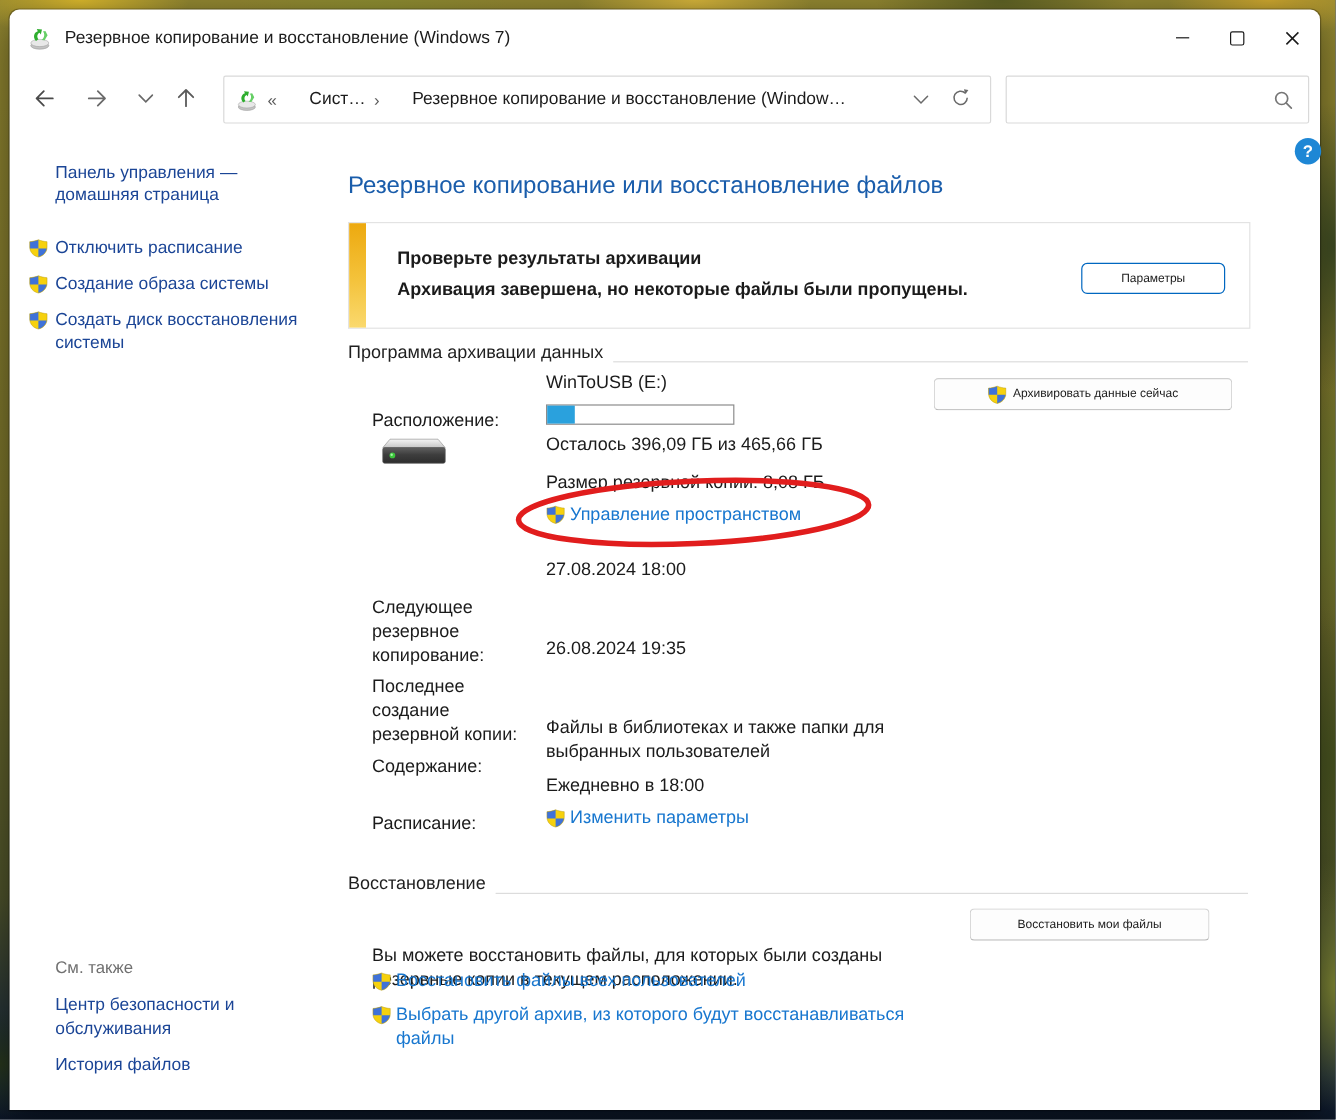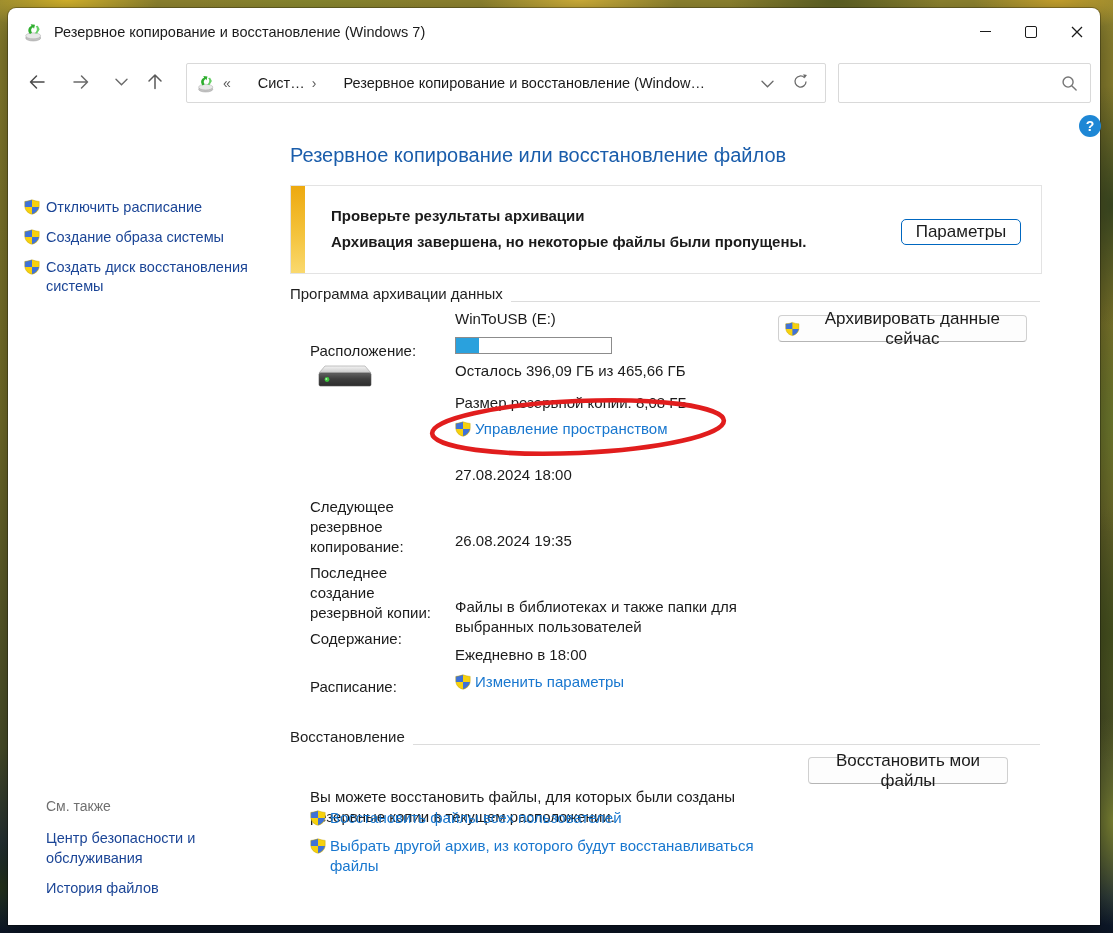--- a/index.html
+++ b/index.html
@@ -77,21 +77,21 @@
   .banner{
     position:absolute;left:282px;top:177px;width:750px;height:87px;
     border:1px solid #e3e3e3;background:#fff;
   }
   .banner .stripe{position:absolute;left:0;top:0;bottom:0;width:14px;
     background:linear-gradient(180deg,#eda90f 0%,#f4c33c 55%,#fad96e 100%);}
   .banner .btitle{position:absolute;left:40px;top:21px;font-size:15px;font-weight:bold;color:#1b1b1b;}
   .banner .bmsg{position:absolute;left:40px;top:47px;font-size:15px;color:#1b1b1b;font-weight:bold;}
   .btn{
     position:absolute;box-sizing:border-box;background:#fdfdfd;border:1px solid #d0d0d0;border-bottom-color:#b5b5b5;
-    border-radius:4px;font-size:17px;color:#1b1b1b;display:flex;align-items:center;justify-content:center;cursor:pointer;
+    border-radius:4px;font-size:10px;color:#1b1b1b;display:flex;align-items:center;justify-content:center;cursor:pointer;
   }
   .btn-accent{border:1.5px solid #0067c0;border-radius:5px;background:#fff;}
   .section-head{position:absolute;left:282px;width:750px;display:flex;align-items:flex-end;font-size:15px;color:#1f1f1f;}
   .section-head .rule{flex:1;height:1px;background:#dcdcdc;margin-left:8px;}
   .flabel{position:absolute;left:302px;width:138px;font-size:15px;line-height:20px;color:#1b1b1b;margin-top:32px;}
   .fvalue{position:absolute;left:447px;font-size:15px;line-height:20px;color:#1b1b1b;}
   .progress{
     position:absolute;left:447px;top:329px;width:157px;height:17px;
     border:1px solid #8c8c8c;background:#fff;box-sizing:border-box;
   }
@@ -207,20 +207,21 @@
         <circle cx="7.5" cy="7.5" r="5.3" stroke="#767676" stroke-width="1.5" fill="none"></circle>
         <path d="M11.6 11.6 L16 16" stroke="#767676" stroke-width="1.5" stroke-linecap="round"></path>
       </svg>
     </div>
   </div>
 
   <div class="helpbtn">
       <span>?</span>
     </div>
 
+  <div class="side-home">Панель управления — домашняя страница</div>
 
   <div class="side-item" style="left:16px;top:220px;width:240px">
     <svg class="shield" viewBox="0 0 20 20">
         <use href="#uac-shield"></use>
       </svg>
     <span class="txt">Создание образа системы</span>
   </div>
   <div class="side-item" style="left:16px;top:190px;width:240px">
     <svg class="shield" viewBox="0 0 20 20">
         <use href="#uac-shield"></use>

